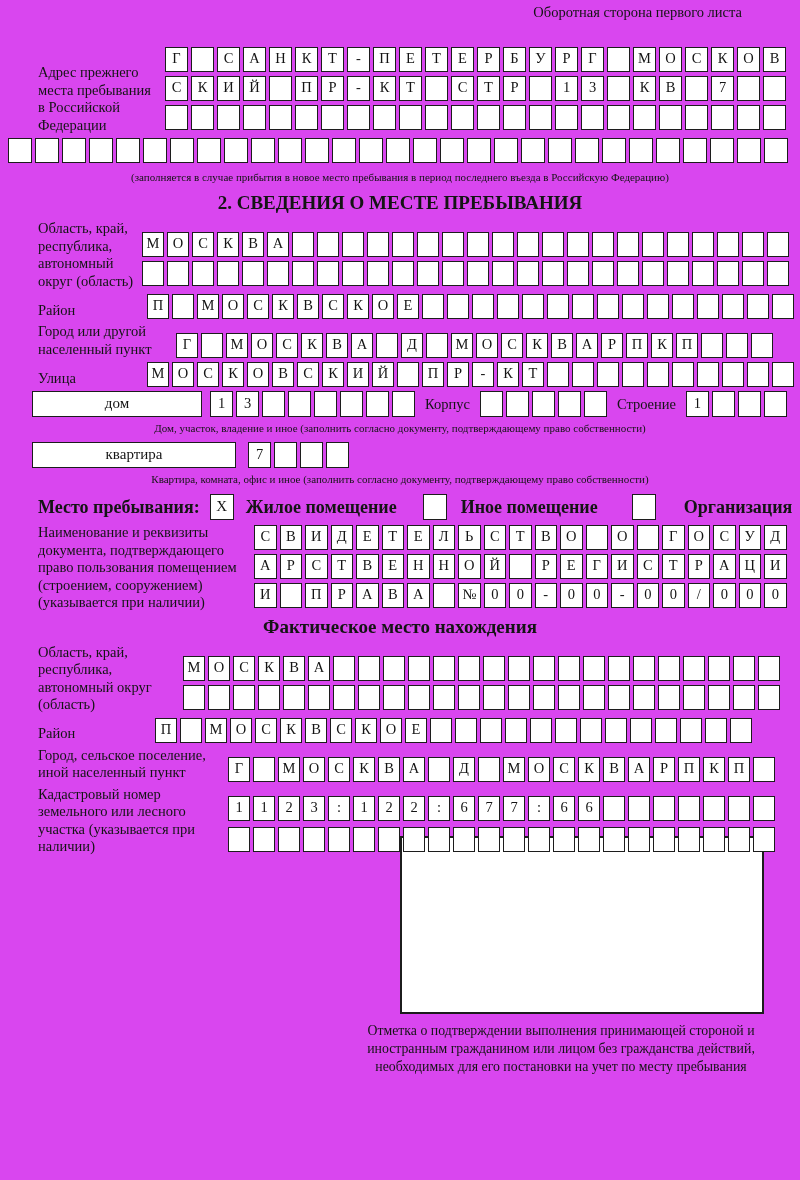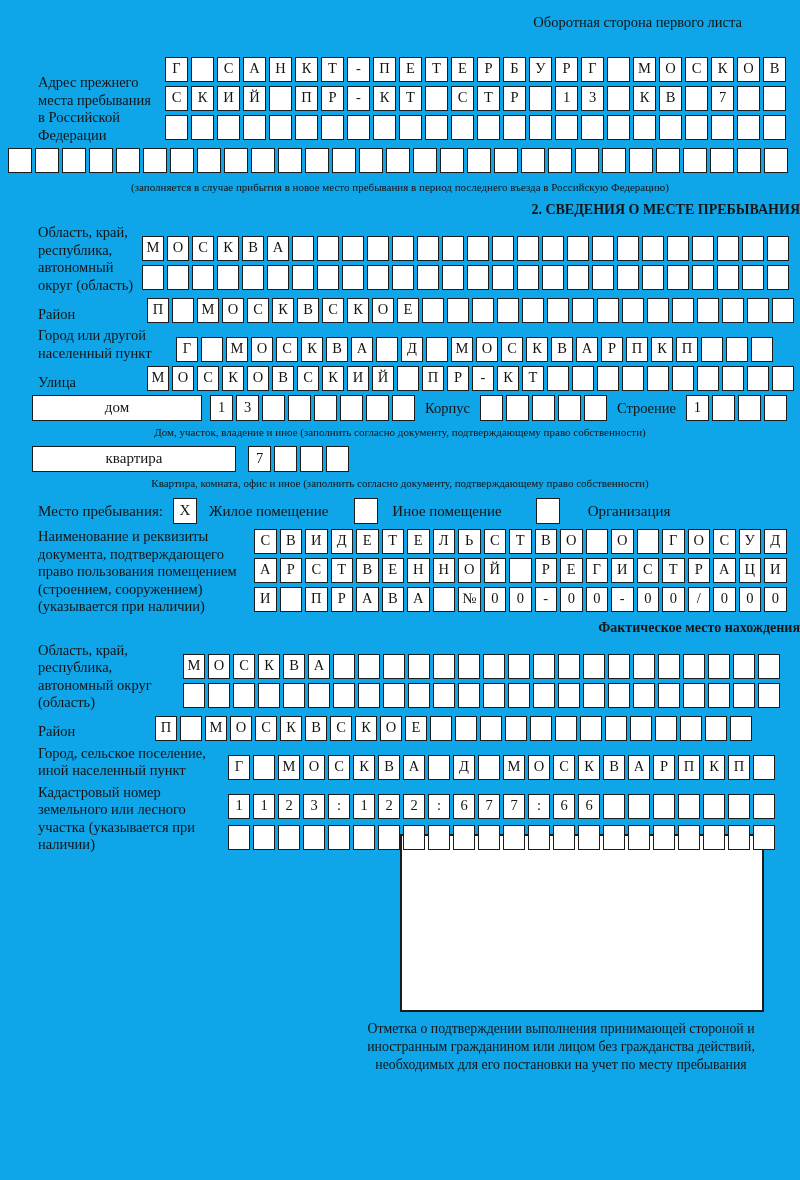--- a/index.html
+++ b/index.html
@@ -1,51 +1,51 @@
 <!DOCTYPE html>
 <html><head>
 <meta charset="utf-8">
 <style>
   html,body{margin:0;padding:0;background:#fff;}
   .page{
     position:relative;width:800px;height:1180px;box-sizing:border-box;
-    padding:14px 0 0 0;background:#0ea5e9;color:#141414;
+    padding:4px 0 0 0;background:#d946ef;color:#141414;
     font-family:"Liberation Serif","DejaVu Serif",serif;overflow:hidden;
   }
   .hdr{text-align:right;padding-right:58px;font-size:14.5px;margin-bottom:26px;}
   .frow{display:flex;align-items:flex-end;margin-left:38px;margin-bottom:4px;}
   .flabel{font-size:14.5px;line-height:17.5px;flex-shrink:0;padding-right:6px;box-sizing:border-box;}
   .rows .boxrow{margin-bottom:4px;}
   .boxrow{display:flex;gap:3px;}
   .box{
     box-sizing:border-box;width:23px;height:25px;border:1.6px solid #1c1c1c;
     text-align:center;font-size:14.5px;line-height:21px;flex-shrink:0;background:#fff;
   }
   .fullrow{margin-left:8px;margin-bottom:6px;}
   .fullrow .box{width:24px;}
   .s2 .box{width:22px;}
   .doc .box{width:22.5px;gap:2px;}
   .fact .box{width:22px;}
   .caption{font-size:11px;text-align:center;margin:2px 10px 5px 10px;line-height:17px;}
-  .sec-title{font-size:14px;font-weight:bold;text-align:right;margin:6px 0 6px 0;}
+  .sec-title{font-size:19px;font-weight:bold;text-align:center;margin:6px 0 6px 0;}
   .hrow{display:flex;align-items:flex-end;margin-bottom:3px;}
   .typebox{
     box-sizing:border-box;height:26px;border:1.6px solid #1c1c1c;text-align:center;
     font-size:15px;line-height:23px;flex-shrink:0;background:#fff;
   }
   .big{gap:3px;}
   .big .box{height:26px;width:23px;line-height:22px;}
   .inline-lbl{font-size:14.5px;line-height:26px;padding:0 10px;white-space:nowrap;}
   .gap8{width:8px;flex-shrink:0;}
   .gap12{width:12px;flex-shrink:0;}
   .cbox{
     box-sizing:border-box;display:inline-block;width:24px;height:26px;border:1.6px solid #1c1c1c;
     text-align:center;font-size:15px;line-height:22px;background:#fff;flex-shrink:0;
   }
-  .ck-lbl{font-size:15px;line-height:26px;white-space:nowrap;}
+  .ck-lbl{font-size:18px;line-height:26px;white-space:nowrap;font-weight:bold;}
   .stamp-box{
     box-sizing:border-box;margin-left:400px;margin-top:-24px;width:364px;height:178px;
     border:2px solid #1c1c1c;background:#fff;
   }
   .stamp-note{
     margin:8px 0 0 330px;width:462px;font-size:13.8px;line-height:18px;text-align:center;
   }
   .notes-2{margin-bottom:14px;}
 </style>
 </head>

